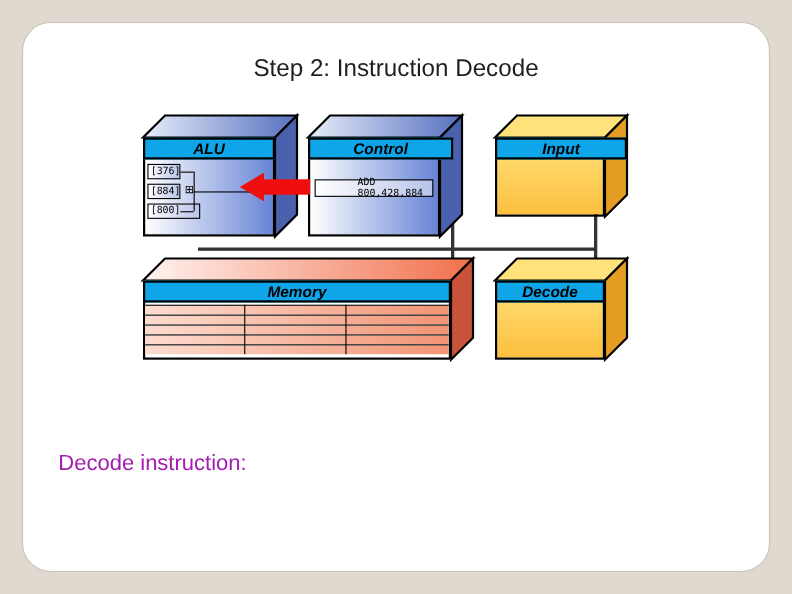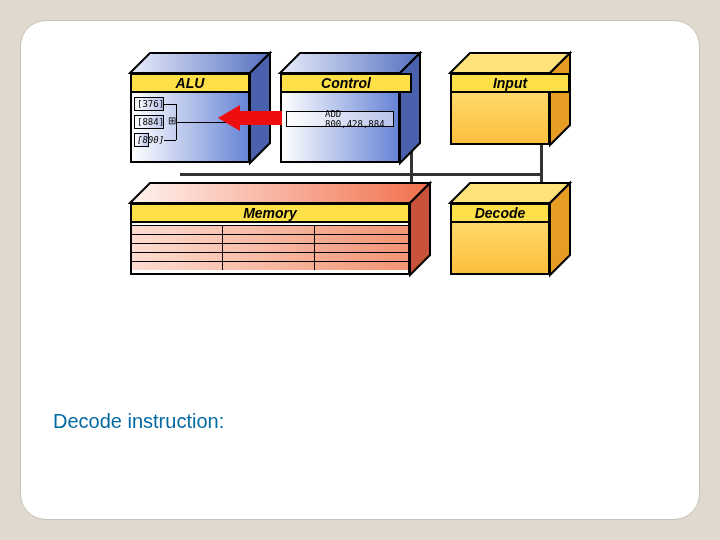--- a/index.html
+++ b/index.html
@@ -37,21 +37,21 @@
   .bus-v { position:absolute; width:3px; background:#333; }
 
   
   .block { position:absolute; }
   .block .front {
     position:absolute;
     border:2px solid #000;
   }
   .label-strip {
     position:absolute;
-    background:#fde047;
+    background:#0ea5e9;
     border:2px solid #000;
     font-weight:bold;
     font-style:italic;
     text-align:center;
     font-size:14px;
     display:flex;
     align-items:center;
     justify-content:center;
   }
 
@@ -93,28 +93,29 @@
     border-top:13px solid transparent;
     border-bottom:13px solid transparent;
     border-right:22px solid #ef0e0e;
   }
 
   .body-text {
     position:absolute;
     left:32px;
     font-size:20px;
   }
-  .bt1 { bottom:86px; color:#0369a1; }
+  .bt1 { bottom:86px; color:#a21caf; }
   .bt2 { bottom:34px; color:#c00000; }
 </style>
 </head>
 <body>
 
 <div class="card">
 
+  <div class="title">Step 2: Instruction Decode</div>
 
   <div class="diagram">
 
     <div class="bus-h" style="left:60px; top:130px; width:360px;"></div>
     <div class="bus-v" style="left:290px; top:80px; height:110px;"></div>
     <div class="bus-v" style="left:420px; top:80px; height:120px;"></div>
 
     <div class="block" style="left:10px; top:10px;">
       <svg width="160" height="130" style="position:absolute;left:0;top:0;overflow:visible">
         <polygon points="0,20 20,0 140,0 120,20" fill="url(#gALUtop)" stroke="#000" stroke-width="2"></polygon>
@@ -124,21 +125,21 @@
               <stop offset="0" stop-color="#e8edfa"></stop>
               <stop offset="1" stop-color="#5671c0"></stop>
             </linearGradient>
         </defs>
       </svg>
       <div class="front alu-front" style="left:0; top:20px; width:120px; height:90px;"></div>
       <div class="label-strip" style="left:0; top:20px; width:120px; height:20px;">ALU</div>
 
       <div class="inner-strip" style="left:4px; top:44px; width:30px; height:14px;">[376]</div>
       <div class="inner-strip" style="left:4px; top:62px; width:30px; height:14px;">[884]</div>
-      <div class="inner-strip" style="left:4px; top:80px; width:15px; height:14px;font-style:italic;">[800]</div>
+      <div class="inner-strip" style="left:4px; top:80px; width:48px; height:14px;">[800]</div>
       <span class="plus" style="position:absolute; left:38px; top:63px;">⊞</span>
 
       <div class="bus-h" style="left:34px; top:51px; width:12px; height:1px; background:#000;"></div>
       <div class="bus-h" style="left:46px; top:69px; width:74px; height:1px; background:#000;"></div>
       <div class="bus-h" style="left:34px; top:87px; width:12px; height:1px; background:#000;"></div>
       <div class="bus-v" style="left:46px; top:51px; width:1px; height:36px; background:#000;"></div>
     </div>
 
     <div class="block" style="left:160px; top:10px;">
       <svg width="160" height="130" style="position:absolute;left:0;top:0;overflow:visible">

